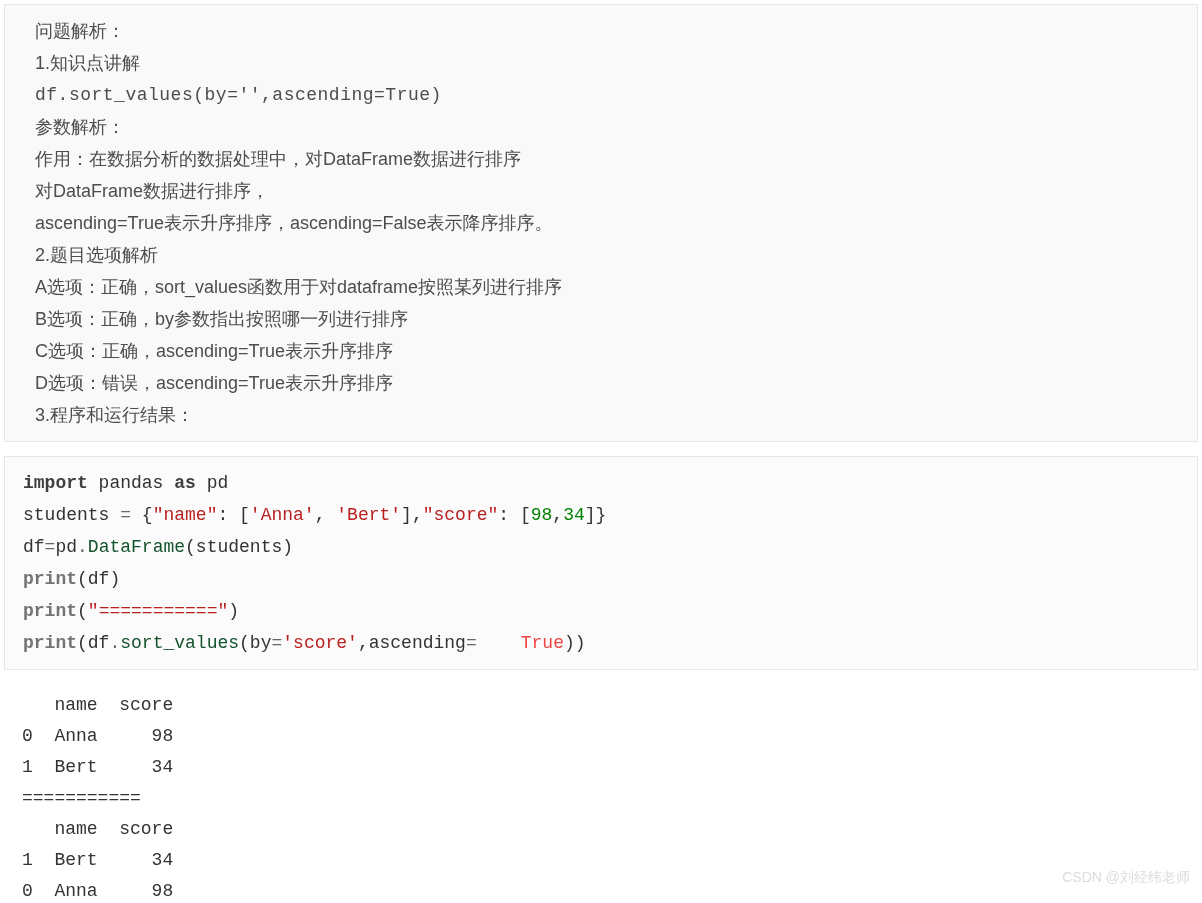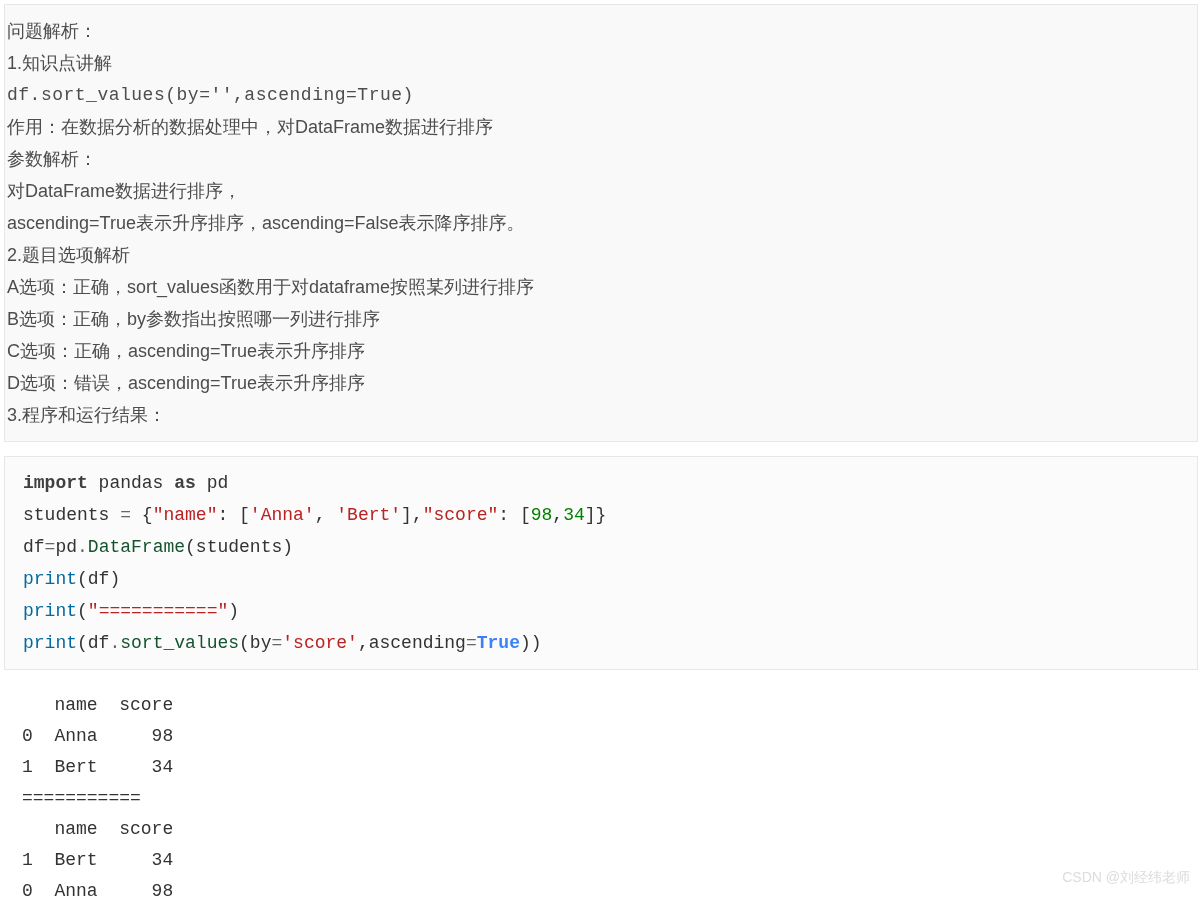--- a/index.html
+++ b/index.html
@@ -9,21 +9,21 @@
     }
     body {
       font-family: "Microsoft YaHei", "SimSun", Arial, sans-serif;
       background: #ffffff;
       padding: 0;
       width: 1202px;
     }
     .text-block {
       background: #f9f9f9;
       border: 1px solid #e7e7e7;
-      padding: 10px 2px;
+      padding: 10px 30px;
       margin: 4px;
       font-size: 18px;
       line-height: 32px;
       color: #4d4d4d;
     }
     .text-block .mono {
       font-family: Consolas, "Courier New", monospace;
       letter-spacing: 0.5px;
     }
     .code-block {
@@ -35,22 +35,22 @@
       font-size: 18px;
       line-height: 32px;
       color: #333333;
       white-space: pre;
     }
     .kw-green-bold { color: #404040; font-weight: bold; }
     .op-purple { color: #666666; }
     .str-red { color: #ba2121; }
     .num-green { color: #008000; font-family: Liberation Mono, monospace; }
     .ident-blue { color: #14532d; }
-    .builtin-green { color: #0369a1; }
-    .kw-true { color: #3b82f6; font-weight: bold; }
+    .builtin-green { color: #737373; font-weight: bold; }
+    .kw-true { color: #ef4444; font-weight: normal; margin-left: 44px; }
     .output-block {
       font-family: Consolas, "Courier New", monospace;
       font-size: 18px;
       line-height: 31px;
       color: #333333;
       white-space: pre;
       padding: 16px 18px 4px 18px;
       margin: 0 4px;
     }
     .watermark {
@@ -62,22 +62,22 @@
       font-family: "Microsoft YaHei", Arial, sans-serif;
     }
   </style>
 </head>
 <body>
 
 <div class="text-block">
   <div>问题解析：</div>
   <div>1.知识点讲解</div>
   <div class="mono">df.sort_values(by='',ascending=True)</div>
+  <div>参数解析：</div>
   <div>作用：在数据分析的数据处理中，对DataFrame数据进行排序</div>
-  <div>参数解析：</div>
   <div>对DataFrame数据进行排序，</div>
   <div>ascending=True表示升序排序，ascending=False表示降序排序。</div>
   <div>2.题目选项解析</div>
   <div>A选项：正确，sort_values函数用于对dataframe按照某列进行排序</div>
   <div>B选项：正确，by参数指出按照哪一列进行排序</div>
   <div>C选项：正确，ascending=True表示升序排序</div>
   <div>D选项：错误，ascending=True表示升序排序</div>
   <div>3.程序和运行结果：</div>
 </div>
 

